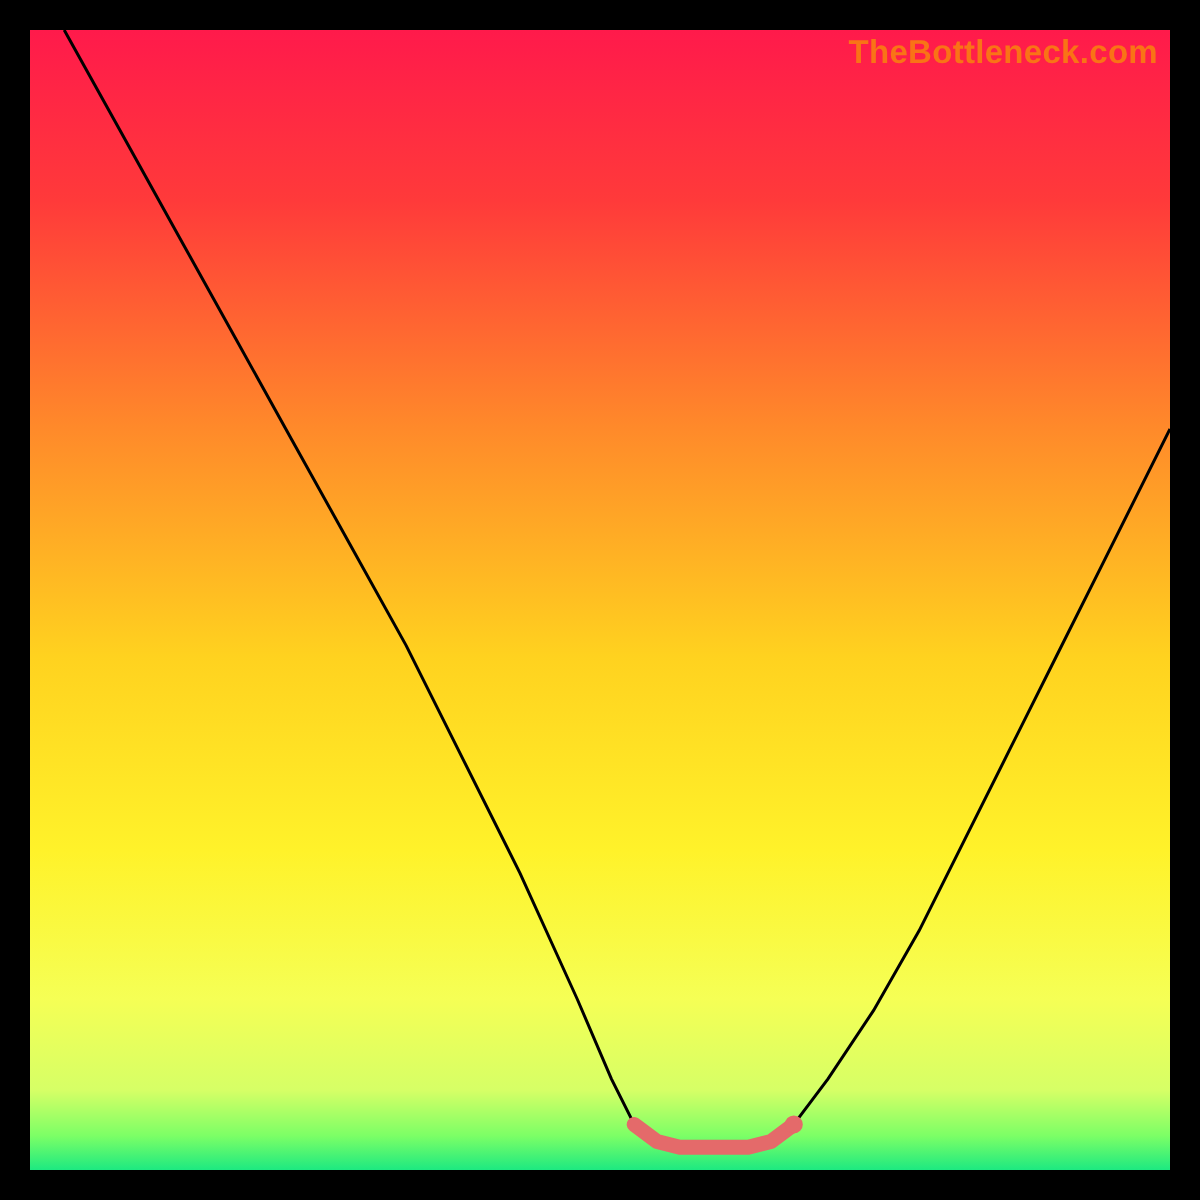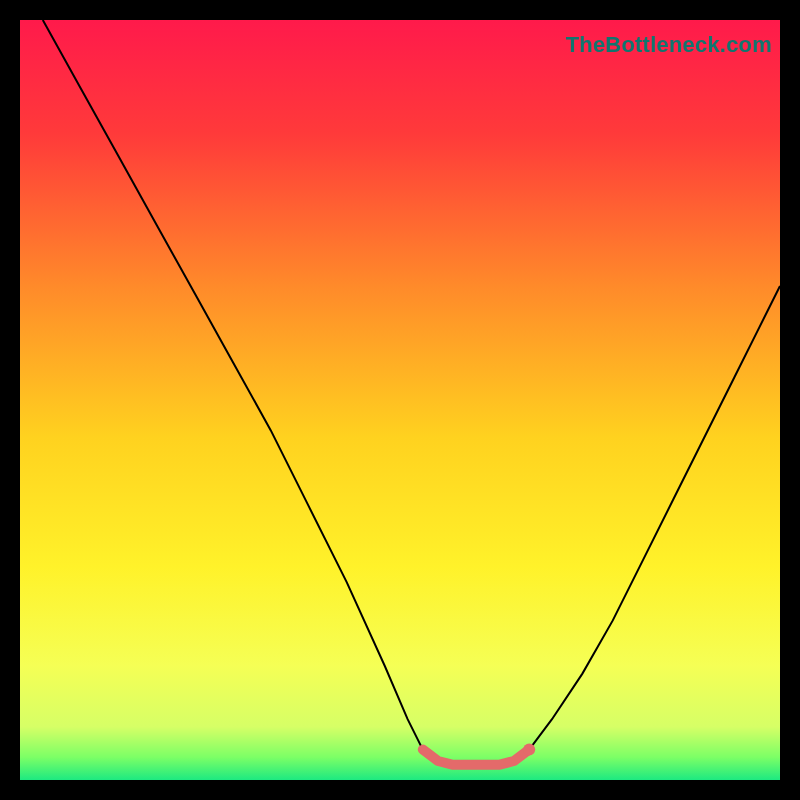--- a/index.html
+++ b/index.html
@@ -20,26 +20,26 @@
   }
   .plot {
     position: absolute;
     left: 0;
     top: 0;
     width: 760px;
     height: 760px;
   }
   .watermark {
     position: absolute;
-    top: 12px;
+    top: 2px;
     right: 8px;
     font-family: Arial, Helvetica, sans-serif;
     font-size: 22px;
     font-weight: 600;
-    color: #0f766e;
+    color: #f97316;
     letter-spacing: 0.2px;
   }
 </style>
 </head>
 <body>
 
 <div class="frame">
   <svg class="plot" viewBox="0 0 760 760">
     <defs>
       <linearGradient id="bg-grad" x1="0" y1="0" x2="0" y2="1">

